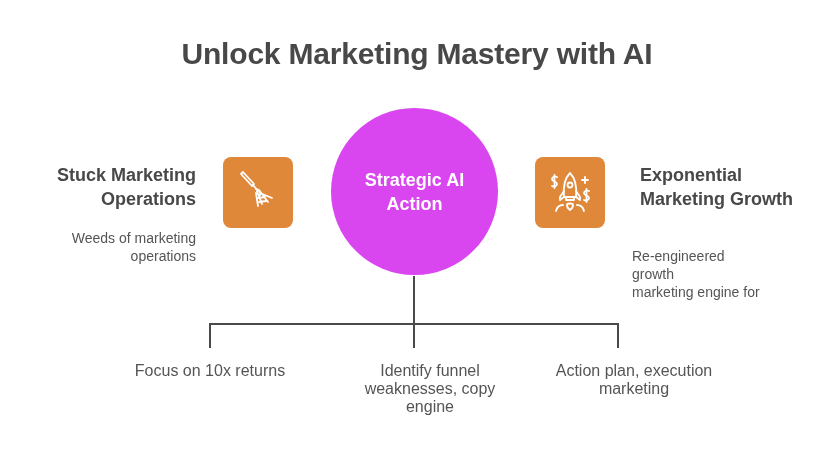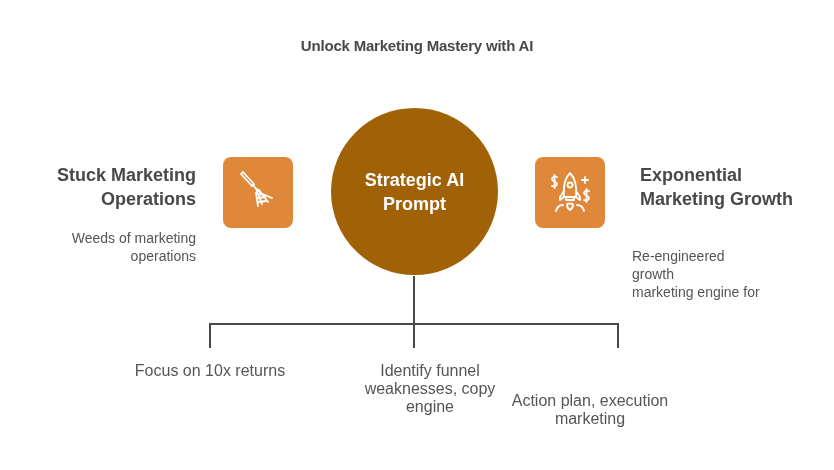--- a/index.html
+++ b/index.html
@@ -13,21 +13,21 @@
       position: relative;
       overflow: hidden;
       font-family: "Liberation Sans", "DejaVu Sans", sans-serif;
     }
     .title {
       position: absolute;
       left: 0;
       top: 37px;
       width: 834px;
       text-align: center;
-      font-size: 15px;
+      font-size: 30px;
       font-weight: bold;
       color: #484848;
       letter-spacing: -0.2px;
     }
     .heading {
       position: absolute;
       font-size: 18px;
       font-weight: bold;
       color: #484848;
       line-height: 24px;
@@ -56,21 +56,21 @@
     .icon-box.left { left: 223px; top: 157px; }
     .icon-box.right { left: 535px; top: 157px; }
 
     .circle {
       position: absolute;
       left: 331px;
       top: 108px;
       width: 167px;
       height: 167px;
       border-radius: 50%;
-      background: #a16207;
+      background: #d946ef;
       display: flex;
       align-items: center;
       justify-content: center;
       text-align: center;
     }
     .circle-label {
       color: #ffffff;
       font-size: 18px;
       font-weight: bold;
       line-height: 24px;
@@ -87,21 +87,21 @@
       position: absolute;
       top: 362px;
       width: 180px;
       text-align: center;
       font-size: 16px;
       color: #555555;
       line-height: 18px;
     }
     .branch.b0 { left: 120px; }
     .branch.b1 { left: 340px; }
-    .branch.b2 { left: 500px; margin-top: 30px; }
+    .branch.b2 { left: 544px; }
   </style>
 </head>
 <body>
 
 <div class="title">Unlock Marketing Mastery with AI</div>
 
 <div class="heading left-heading">
   <div>Stuck Marketing</div>
   <div>Operations</div>
 </div>
@@ -123,21 +123,21 @@
     <path d="M28 26 L40 31"></path>
     <path d="M24 26 L26 39"></path>
     <path d="M26 31 L33 30"></path>
     <path d="M27 35 L34 34"></path>
   </svg>
 </div>
 
 <div class="circle">
   <div class="circle-label">
     <div>Strategic AI</div>
-    <div>Prompt</div>
+    <div>Action</div>
   </div>
 </div>
 
 <div class="icon-box right">
   <svg width="56" height="56" viewBox="0 0 56 56" fill="none" stroke="#ffffff" stroke-width="1.8" stroke-linecap="round" stroke-linejoin="round">
 
     <path d="M28 8 C 22 14, 21 22, 22 32 L34 32 C 35 22, 34 14, 28 8 Z"></path>
     <circle cx="28" cy="20" r="2.5"></circle>
 
     <path d="M22 26 L18 32 L18 35 L22 32"></path>

